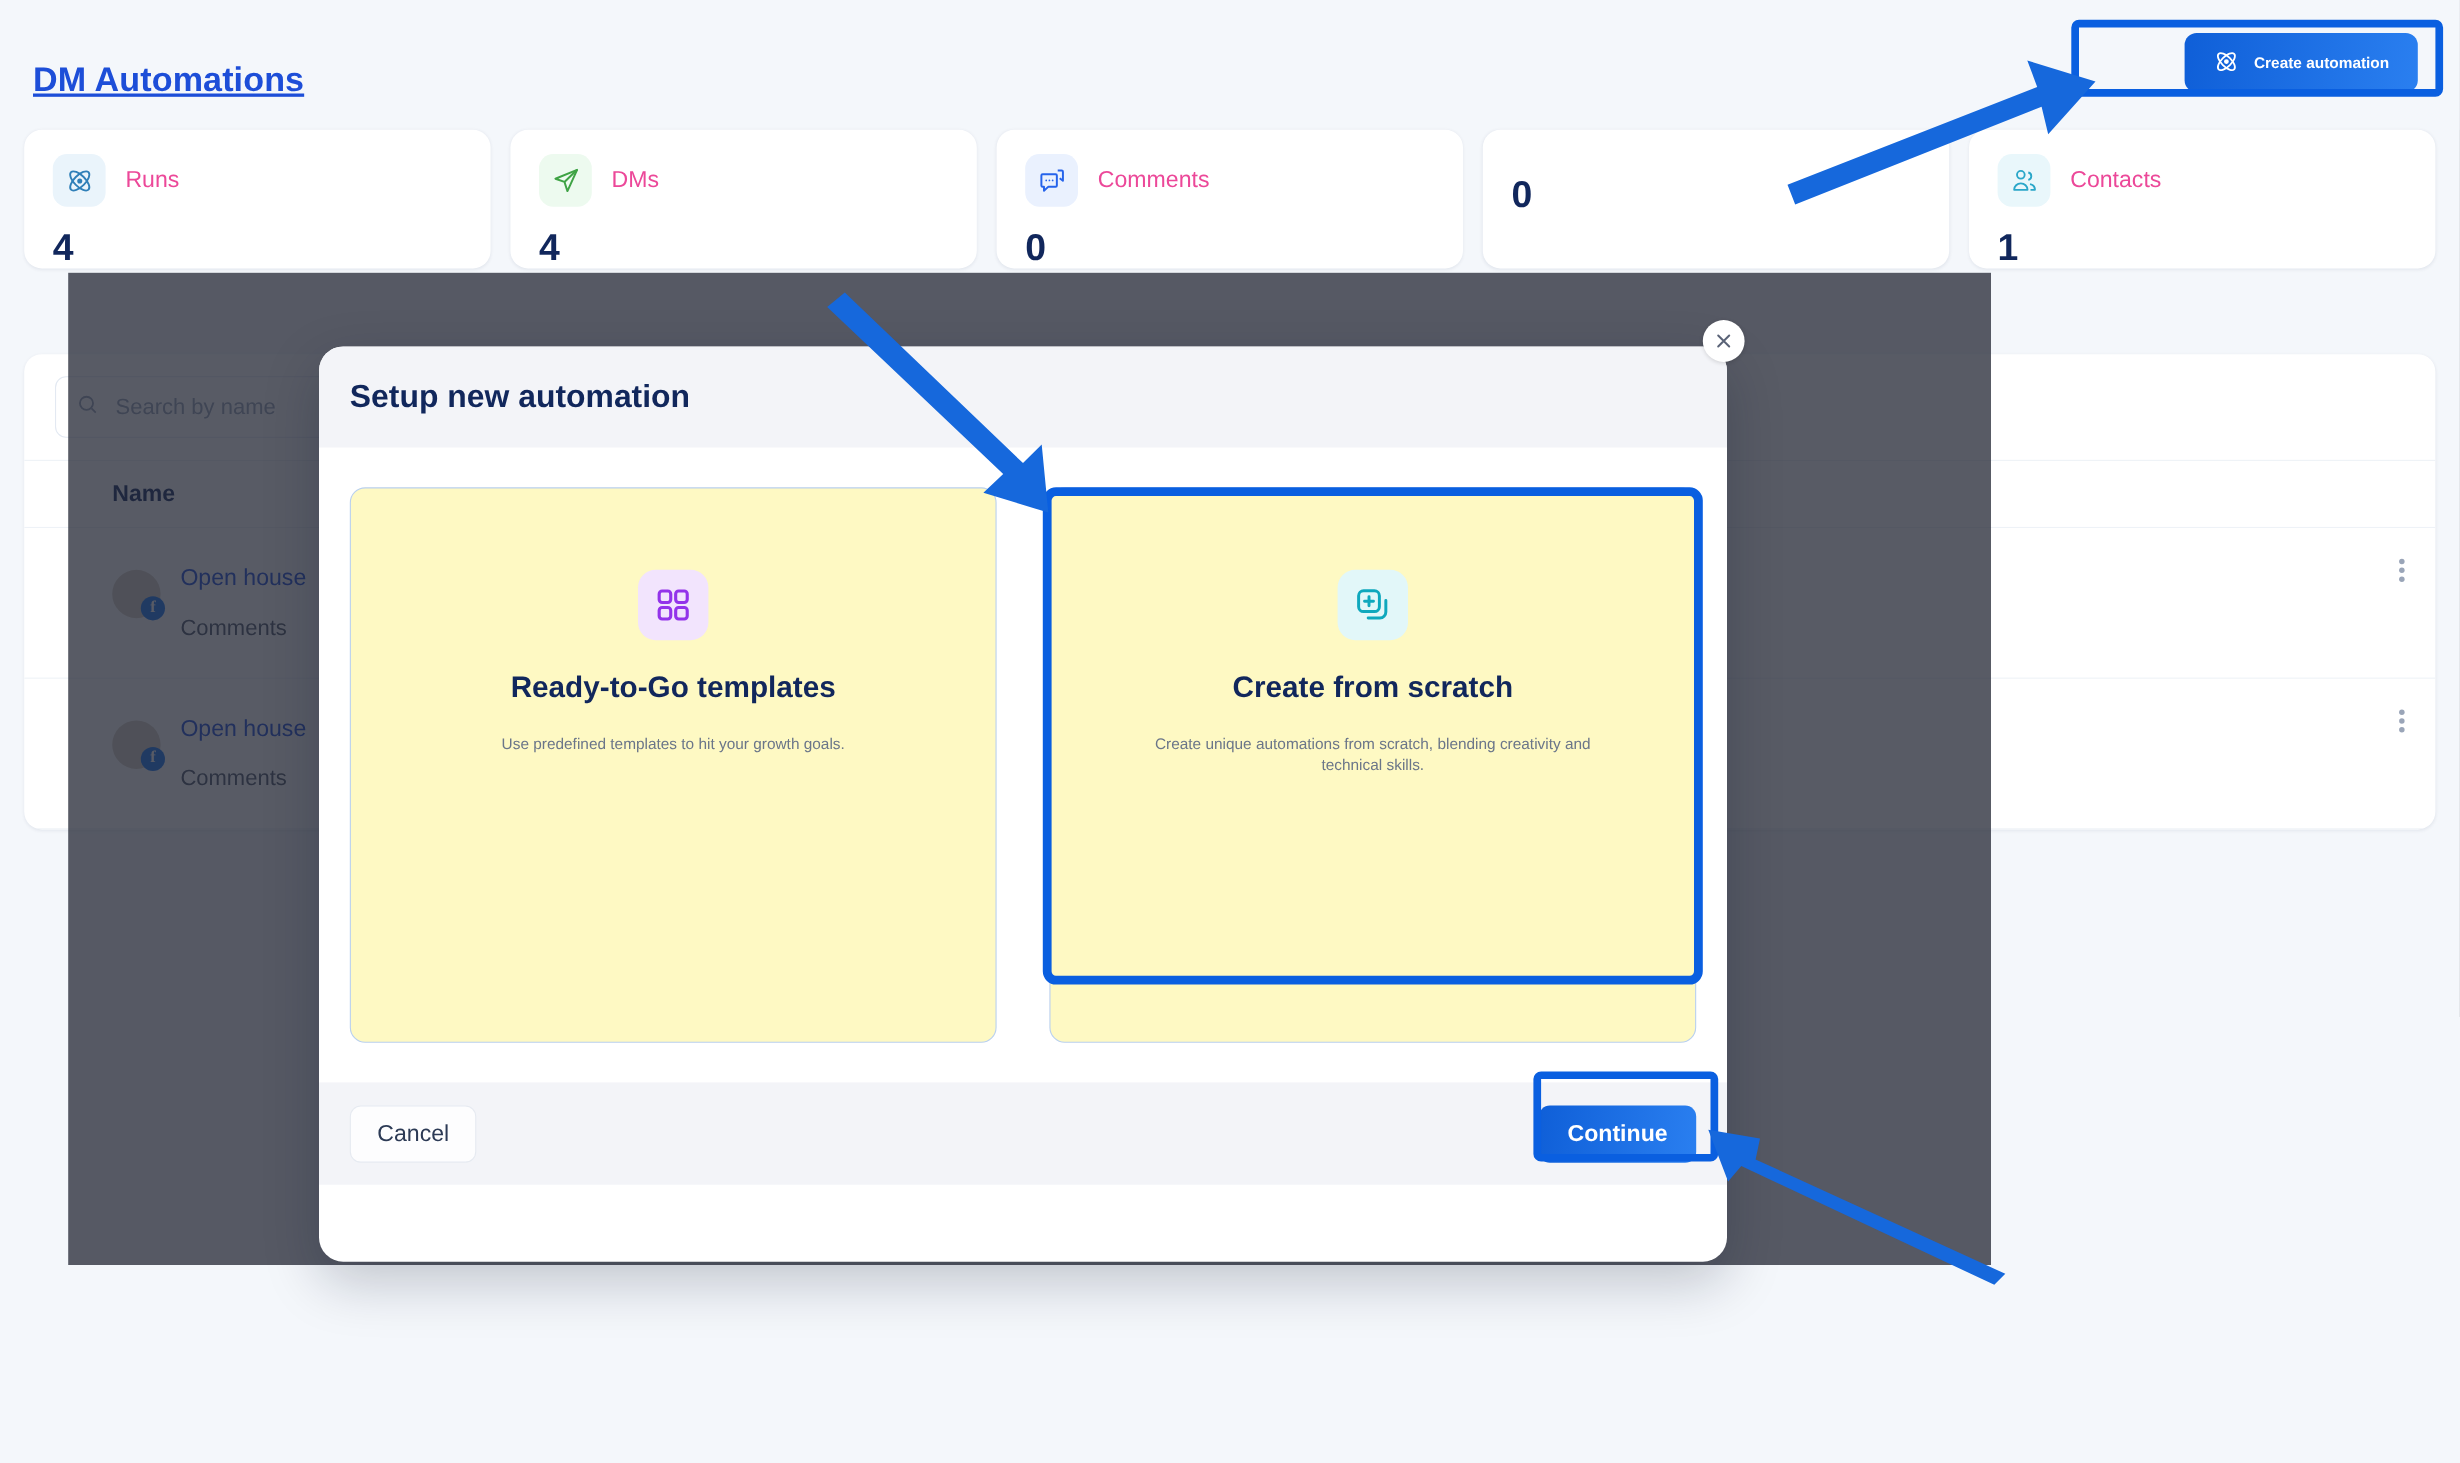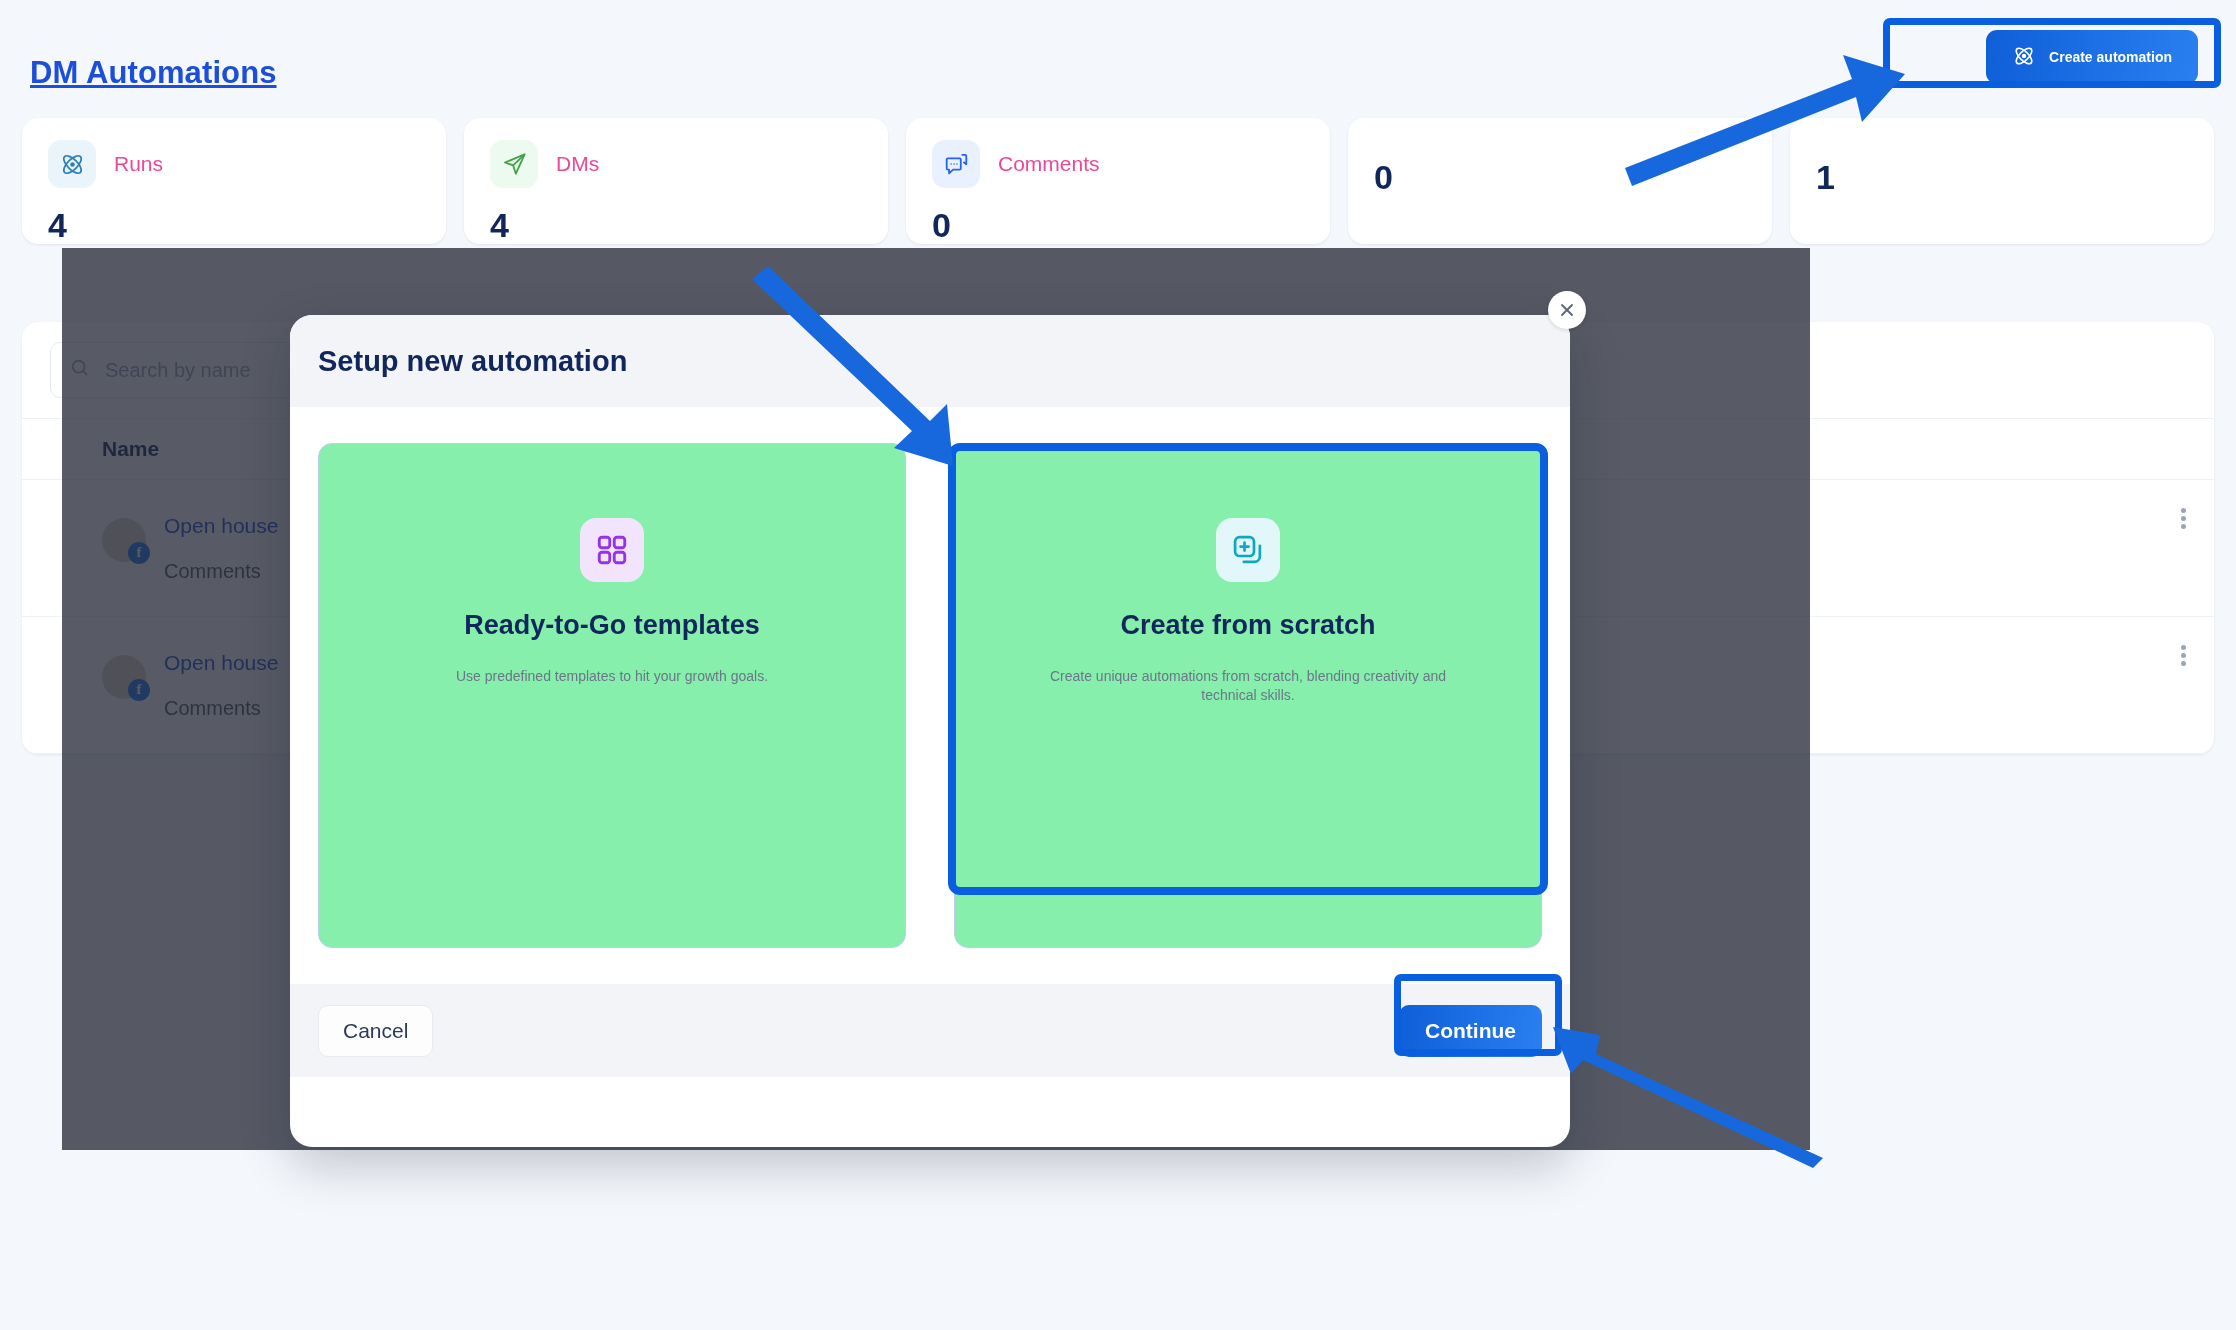--- a/index.html
+++ b/index.html
@@ -177,21 +177,21 @@
   }
   .modal-title { font-size: 29px; font-weight: 600; color: #11275c; }
   .modal-body {
     height: 577px; background: #fff;
     display: flex; gap: 48px; padding: 36px 28px;
   }
   .opt-card {
     flex: 1 1 0; border: 1px solid #b9d0ef; border-radius: 14px;
     display: flex; flex-direction: column; align-items: center;
     justify-content: flex-start; padding: 74px 42px 0 42px;
-    cursor: pointer; background: #86efac;
+    cursor: pointer; background: #fef9c3;
   }
   .opt-card.selected { border: 1px solid #b9d0ef; }
   .opt-icon {
     width: 64px; height: 64px; border-radius: 16px;
     display: flex; align-items: center; justify-content: center;
   }
   .opt-icon svg { width: 36px; height: 36px; }
   .ic-templates { background: #f2e4fd; }
   .ic-scratch   { background: #e2f7f9; }
   .opt-title {
@@ -296,20 +296,31 @@
           <div class="stat-label">Comments</div>
         </div>
         <div class="stat-value">0</div>
       </div>
 
       <div class="stat-card">
         <div class="stat-value">0</div>
       </div>
 
       <div class="stat-card">
+        <div class="stat-head">
+          <div class="stat-icon ic-contacts">
+            <svg viewBox="0 0 24 24" fill="none" stroke="#2aa7c9" stroke-width="1.5" stroke-linejoin="round">
+              <circle cx="9" cy="7" r="3.1"></circle>
+              <path d="M3.6 19.2c0-3 2.4-5.2 5.4-5.2s5.4 2.2 5.4 5.2Z"></path>
+              <path d="M15 5.2a3 3 0 0 1 0 5.9"></path>
+              <path d="M16.4 14.6c2.3.5 4 2.3 4 4.6h-3.6"></path>
+            </svg>
+          </div>
+          <div class="stat-label">Contacts</div>
+        </div>
         <div class="stat-value">1</div>
       </div>
     </div>
 
     <div class="table-card">
 
       <div class="filters">
         <div class="search-box">
           <span>
             <svg viewBox="0 0 24 24" fill="none" stroke="#96a2b8" stroke-width="1.8">

